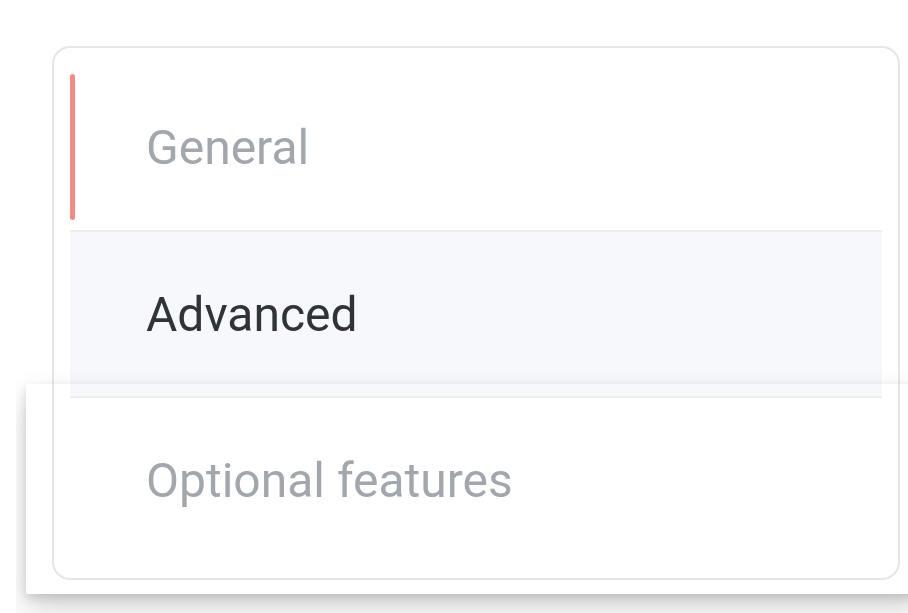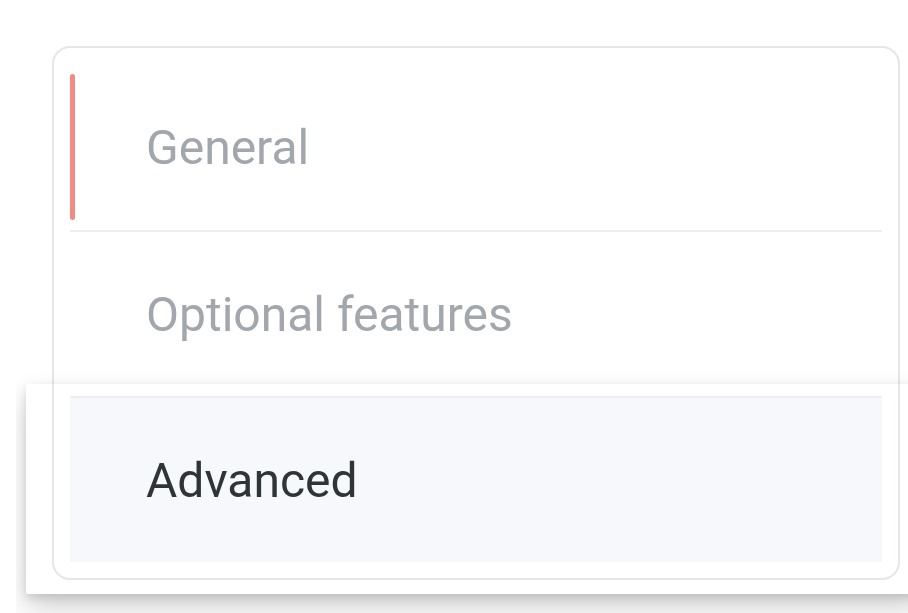--- a/index.html
+++ b/index.html
@@ -64,21 +64,21 @@
       border-radius: 2px;
     }
   </style>
 </head>
 <body>
 
 <div class="panel">
   <div class="tab-item active-indicator">
     <span>General</span>
   </div>
+  <div class="tab-item selected">
+    <span>Advanced</span>
+  </div>
   <div class="tab-item">
     <span>Optional features</span>
-  </div>
-  <div class="tab-item selected">
-    <span>Advanced</span>
   </div>
 </div>
 
 <div class="highlight-wrap"></div>
 
 </body></html>

